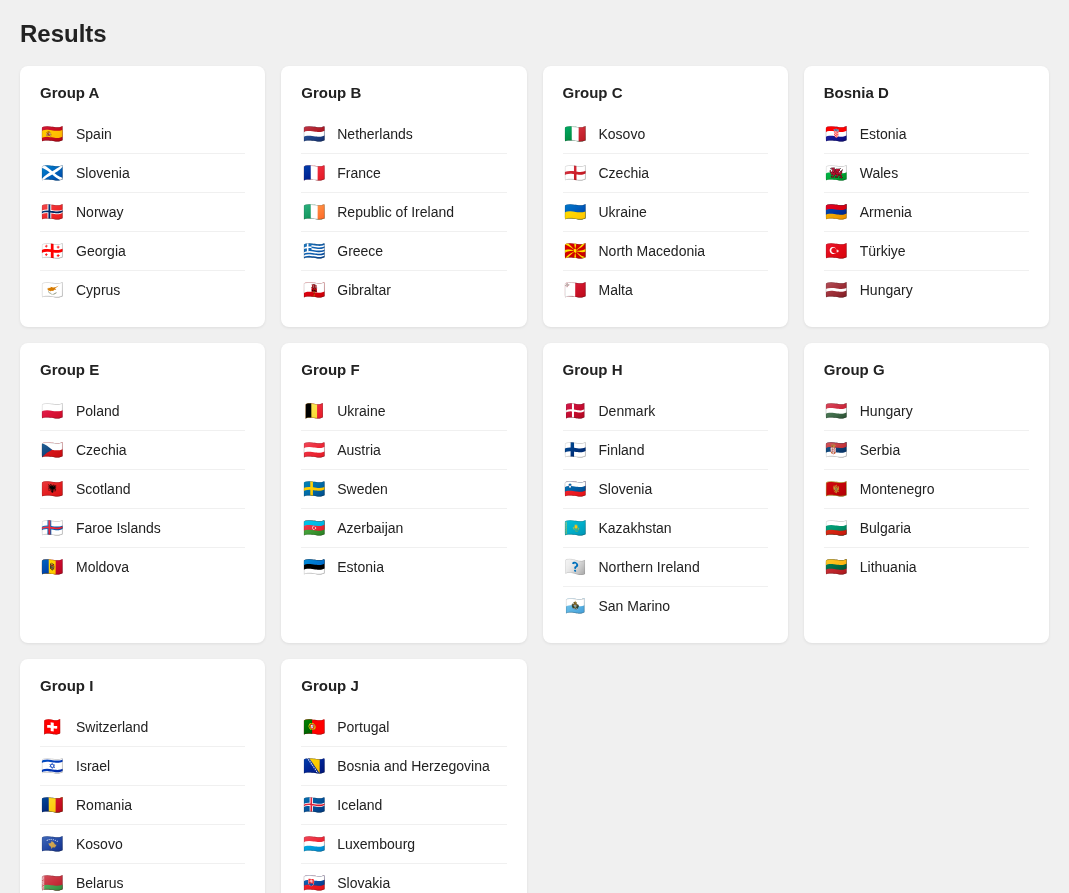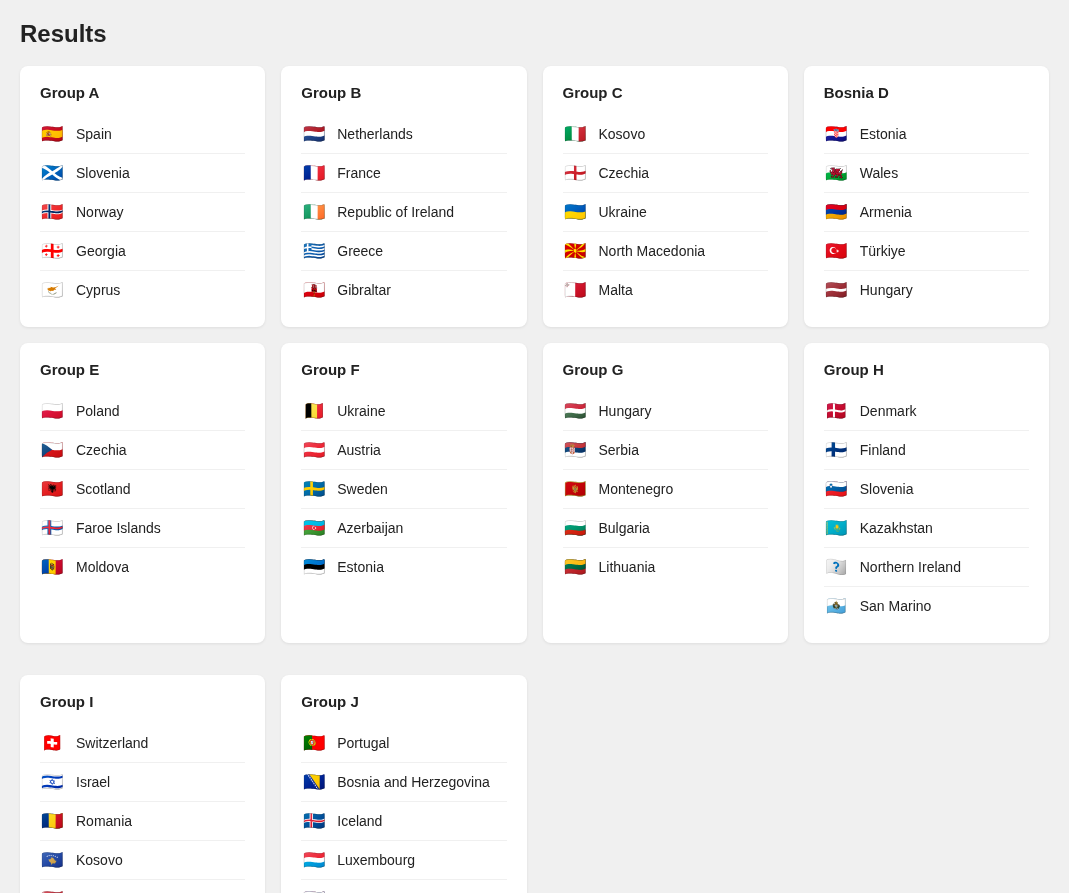--- a/index.html
+++ b/index.html
@@ -141,21 +141,21 @@
         <div class="team-row">
           <span class="flag">🇹🇷</span>
           <span>Türkiye</span>
         </div>
         <div class="team-row">
           <span class="flag">🇱🇻</span>
           <span>Hungary</span>
         </div>
       </div>
     </div>
-    <div style="display: grid; grid-template-columns: repeat(4, 1fr); gap: 16px; margin-bottom: 32px;">
+    <div style="display: grid; grid-template-columns: repeat(4, 1fr); gap: 16px; margin-bottom: 16px;">
       <div class="card">
         <div class="card-title">Group E</div>
         <div class="team-row">
           <span class="flag">🇵🇱</span>
           <span>Poland</span>
         </div>
         <div class="team-row">
           <span class="flag">🇨🇿</span>
           <span>Czechia</span>
         </div>
@@ -189,67 +189,67 @@
         <div class="team-row">
           <span class="flag">🇦🇿</span>
           <span>Azerbaijan</span>
         </div>
         <div class="team-row">
           <span class="flag">🇪🇪</span>
           <span>Estonia</span>
         </div>
       </div>
       <div class="card">
+        <div class="card-title">Group H</div>
+        <div class="team-row">
+          <span class="flag">🇩🇰</span>
+          <span>Denmark</span>
+        </div>
+        <div class="team-row">
+          <span class="flag">🇫🇮</span>
+          <span>Finland</span>
+        </div>
+        <div class="team-row">
+          <span class="flag">🇸🇮</span>
+          <span>Slovenia</span>
+        </div>
+        <div class="team-row">
+          <span class="flag">🇰🇿</span>
+          <span>Kazakhstan</span>
+        </div>
+        <div class="team-row">
+          <span class="flag">🏴󠁧󠁢󠁮󠁩󠁲󠁿</span>
+          <span>Northern Ireland</span>
+        </div>
+        <div class="team-row">
+          <span class="flag">🇸🇲</span>
+          <span>San Marino</span>
+        </div>
+      </div>
+      <div class="card">
         <div class="card-title">Group G</div>
         <div class="team-row">
           <span class="flag">🇭🇺</span>
           <span>Hungary</span>
         </div>
         <div class="team-row">
           <span class="flag">🇷🇸</span>
           <span>Serbia</span>
         </div>
         <div class="team-row">
           <span class="flag">🇲🇪</span>
           <span>Montenegro</span>
         </div>
         <div class="team-row">
           <span class="flag">🇧🇬</span>
           <span>Bulgaria</span>
         </div>
         <div class="team-row">
           <span class="flag">🇱🇹</span>
           <span>Lithuania</span>
-        </div>
-      </div>
-      <div class="card">
-        <div class="card-title">Group H</div>
-        <div class="team-row">
-          <span class="flag">🇩🇰</span>
-          <span>Denmark</span>
-        </div>
-        <div class="team-row">
-          <span class="flag">🇫🇮</span>
-          <span>Finland</span>
-        </div>
-        <div class="team-row">
-          <span class="flag">🇸🇮</span>
-          <span>Slovenia</span>
-        </div>
-        <div class="team-row">
-          <span class="flag">🇰🇿</span>
-          <span>Kazakhstan</span>
-        </div>
-        <div class="team-row">
-          <span class="flag">🏴󠁧󠁢󠁮󠁩󠁲󠁿</span>
-          <span>Northern Ireland</span>
-        </div>
-        <div class="team-row">
-          <span class="flag">🇸🇲</span>
-          <span>San Marino</span>
         </div>
       </div>
     </div>
     <div style="display: grid; grid-template-columns: repeat(4, 1fr); gap: 16px; margin-bottom: 16px;">
       <div class="card">
         <div class="card-title">Group I</div>
         <div class="team-row">
           <span class="flag">🇨🇭</span>
           <span>Switzerland</span>
         </div>

